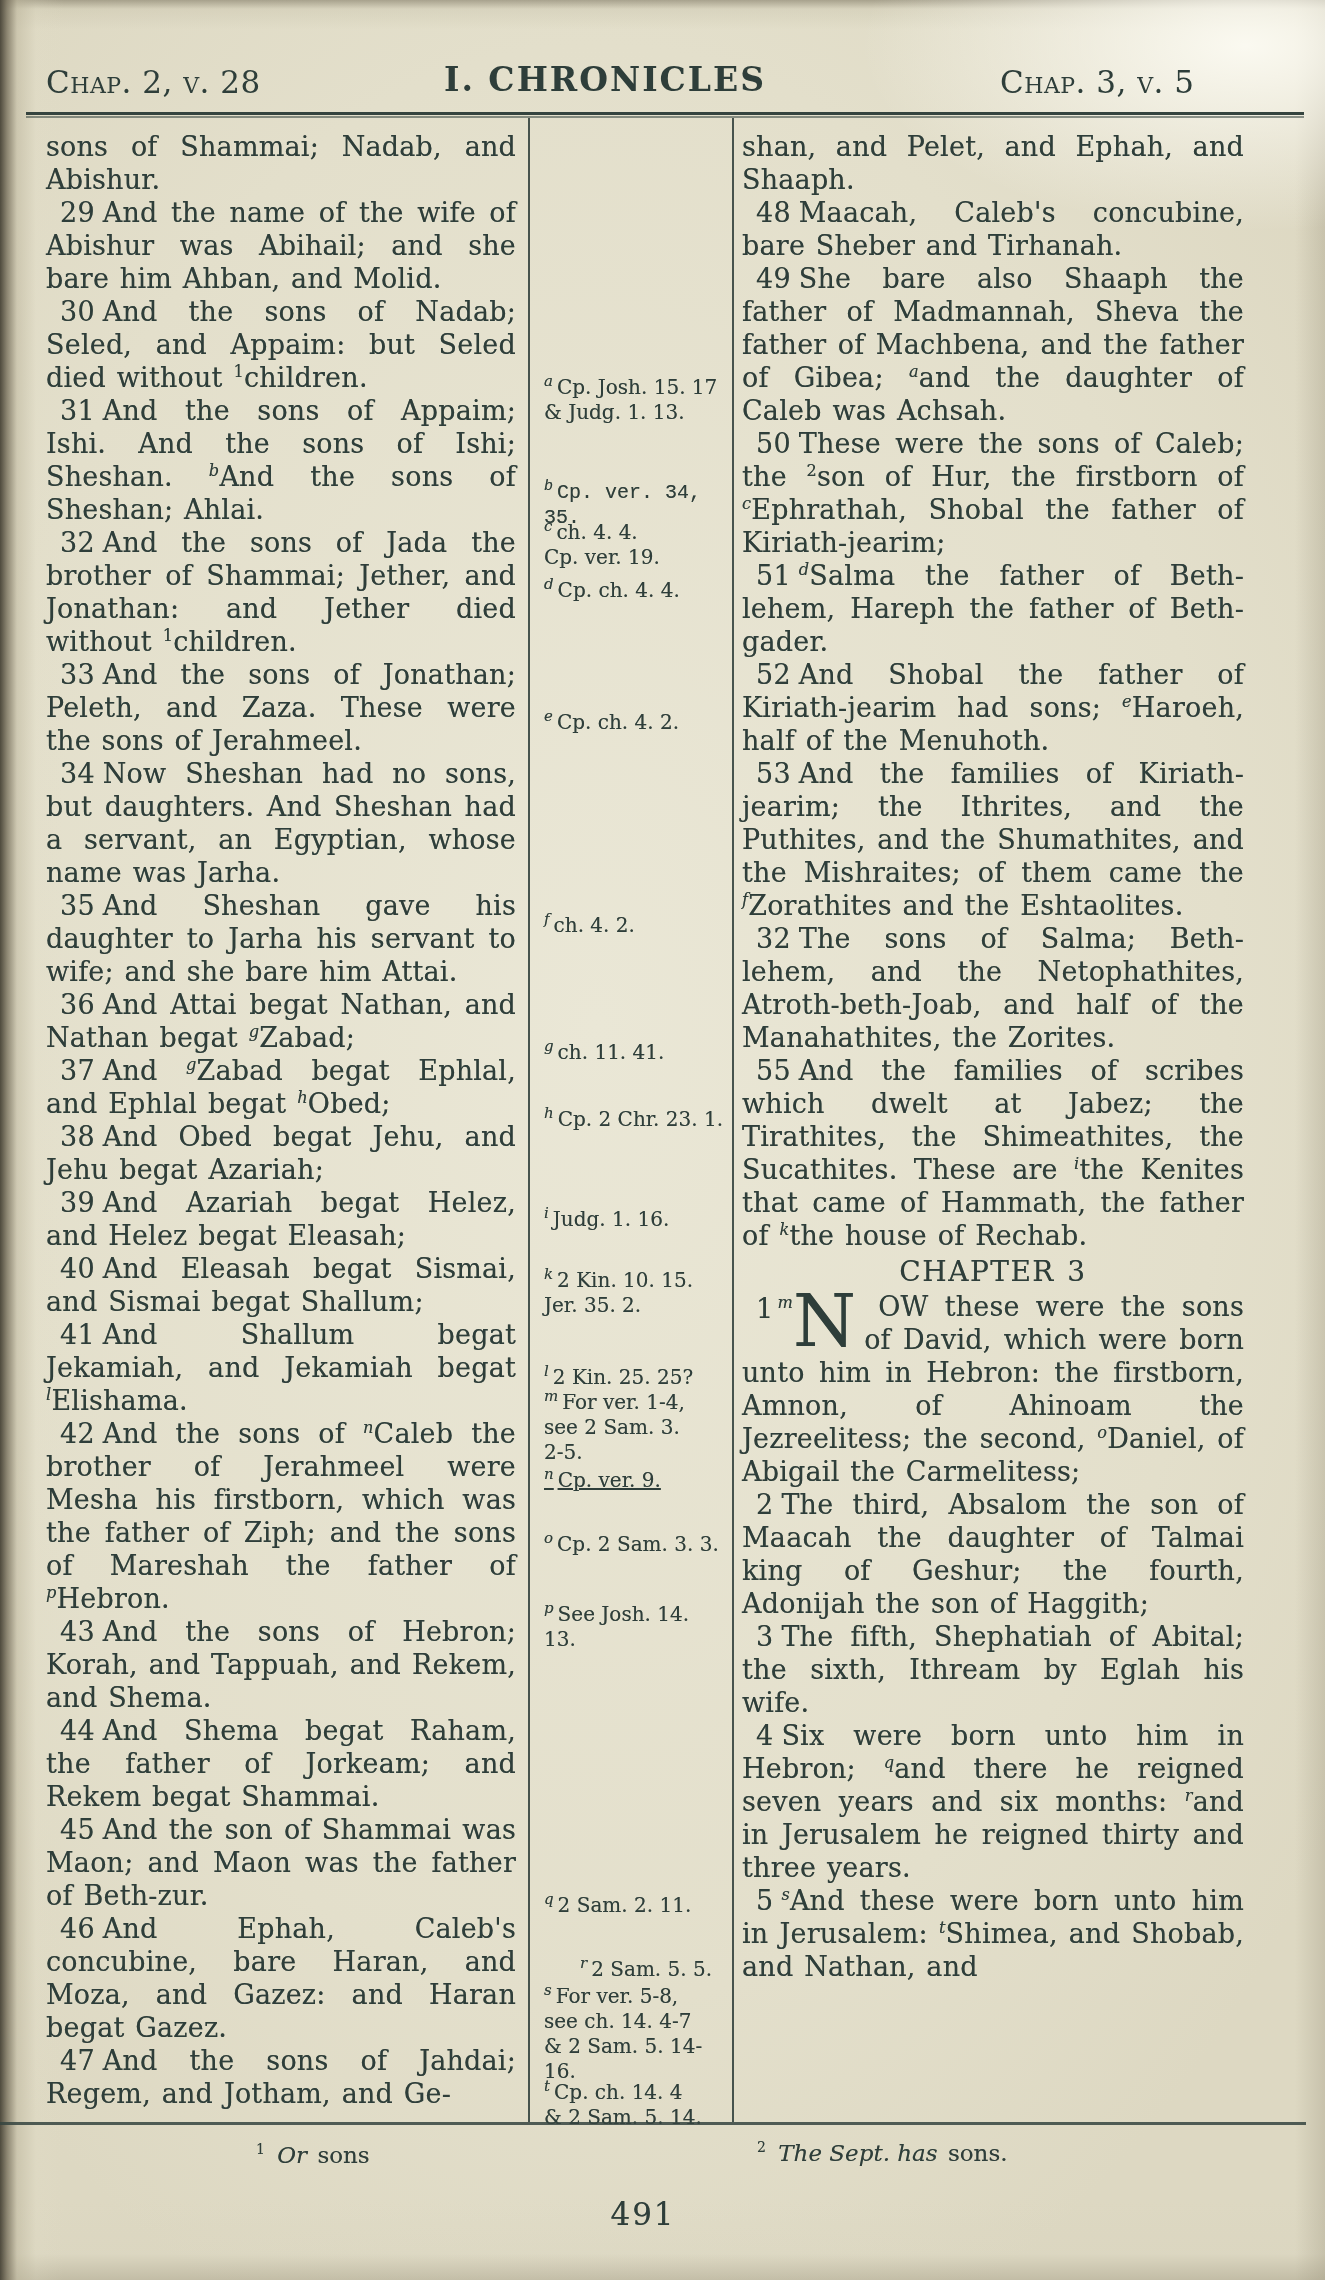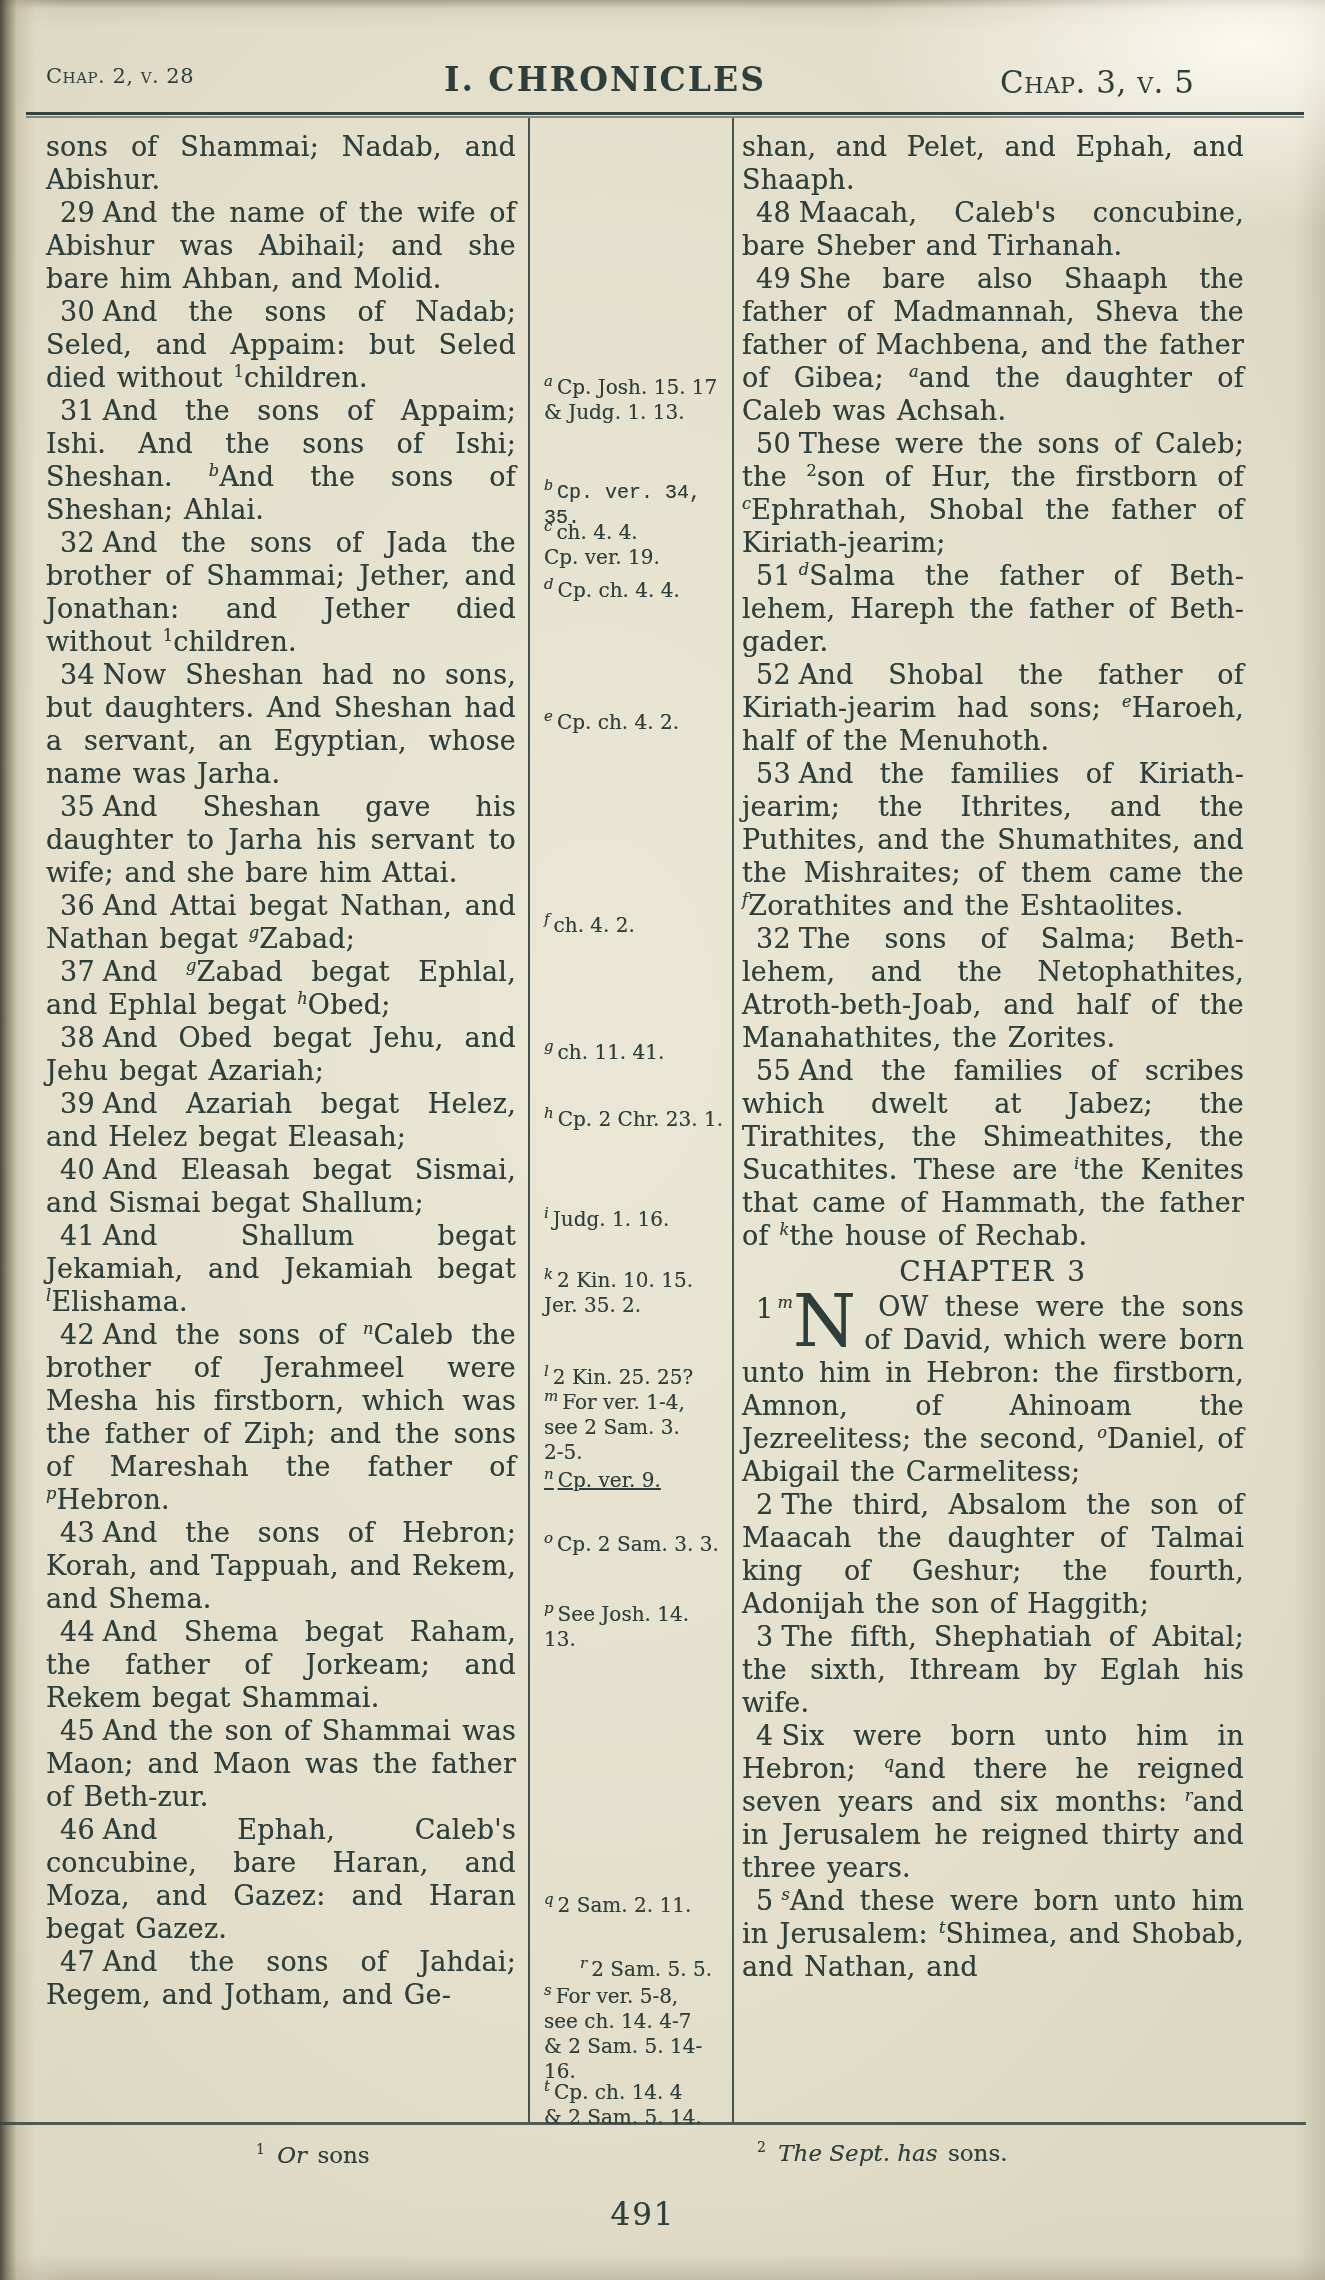--- a/index.html
+++ b/index.html
@@ -14,21 +14,21 @@
       radial-gradient(ellipse 620px 300px at 94% 2%, rgba(252,251,243,.95), rgba(252,251,243,0) 62%),
       linear-gradient(90deg, #4e4a3d 0px, rgba(125,118,98,.85) 7px, rgba(190,183,158,.55) 17px, rgba(226,221,199,.18) 36px, rgba(0,0,0,0) 64px),
       linear-gradient(180deg, rgba(120,113,92,.55) 0px, rgba(190,184,160,.28) 9px, rgba(0,0,0,0) 30px),
       linear-gradient(270deg, rgba(150,143,120,.30) 0px, rgba(0,0,0,0) 30px),
       linear-gradient(0deg, rgba(155,148,124,.40) 0px, rgba(214,209,188,.22) 26px, rgba(0,0,0,0) 80px),
       radial-gradient(ellipse 900px 1400px at 45% 45%, #eae7d6, #e3dfcb 70%, #ddd8c2 100%);
   }
   
   .header{position:absolute;top:56px;left:0;right:0;height:50px;}
   .h-left,.h-right,.h-center{position:absolute;white-space:nowrap;}
-  .h-left{left:46px;top:8px;font-variant:small-caps;font-size:21px;letter-spacing:.5px;}
+  .h-left{left:46px;top:8px;font-variant:small-caps;font-size:31px;letter-spacing:.5px;}
   .h-right{left:1000px;top:8px;font-variant:small-caps;font-size:31px;letter-spacing:.5px;}
   .h-center{left:605px;top:4px;transform:translateX(-50%);font-weight:bold;font-size:33px;letter-spacing:2px;}
   .header-rule{
     position:absolute;left:26px;top:112px;width:1278px;height:6px;
     background:linear-gradient(var(--rule,#35443f) 0 3px, rgba(0,0,0,0) 3px 4px, rgba(53,68,63,.55) 4px 6px);
   }
   
   .vrule{position:absolute;top:118px;height:2004px;width:2px;background:var(--rule,#3c4b45);opacity:.9;}
   .vrule-1{left:528px;}
   .vrule-2{left:732px;}
@@ -72,20 +72,21 @@
     <span class="h-right">Chap. 3, v. 5</span>
   </div>
   <div class="header-rule"></div>
 
   <div class="col col-left" id="col-left">
       <p class="verse cont">sons of Shammai; Nadab, and Abishur.</p>
       <p class="verse"><span class="vn">29</span>And the name of the wife of Abishur was Abihail; and she bare him Ahban, and Molid.</p>
       <p class="verse"><span class="vn">30</span>And the sons of Nadab; Seled, and Appaim: but Seled died without <sup class="xref">1</sup>children.</p>
       <p class="verse"><span class="vn">31</span>And the sons of Appaim; Ishi. And the sons of Ishi; Sheshan. <sup class="xref lt">b</sup>And the sons of Sheshan; Ahlai.</p>
       <p class="verse"><span class="vn">32</span>And the sons of Jada the brother of Shammai; Jether, and Jonathan: and Jether died without <sup class="xref">1</sup>children.</p>
+      <p class="verse"><span class="vn">33</span>And the sons of Jonathan; Peleth, and Zaza. These were the sons of Jerahmeel.</p>
       <p class="verse"><span class="vn">34</span>Now Sheshan had no sons, but daughters. And Sheshan had a servant, an Egyptian, whose name was Jarha.</p>
       <p class="verse"><span class="vn">35</span>And Sheshan gave his daughter to Jarha his servant to wife; and she bare him Attai.</p>
       <p class="verse"><span class="vn">36</span>And Attai begat Nathan, and Nathan begat <sup class="xref lt">g</sup>Zabad;</p>
       <p class="verse"><span class="vn">37</span>And <sup class="xref lt">g</sup>Zabad begat Ephlal, and Ephlal begat <sup class="xref lt">h</sup>Obed;</p>
       <p class="verse"><span class="vn">38</span>And Obed begat Jehu, and Jehu begat Azariah;</p>
       <p class="verse"><span class="vn">39</span>And Azariah begat Helez, and Helez begat Eleasah;</p>
       <p class="verse"><span class="vn">40</span>And Eleasah begat Sismai, and Sismai begat Shallum;</p>
       <p class="verse"><span class="vn">41</span>And Shallum begat Jekamiah, and Jekamiah begat <sup class="xref lt">l</sup>Elishama.</p>
       <p class="verse"><span class="vn">42</span>And the sons of <sup class="xref lt">n</sup>Caleb the brother of Jerahmeel were Mesha his firstborn, which was the father of Ziph; and the sons of Mareshah the father of <sup class="xref lt">p</sup>Hebron.</p>
       <p class="verse"><span class="vn">43</span>And the sons of Hebron; Korah, and Tappuah, and Rekem, and Shema.</p>

